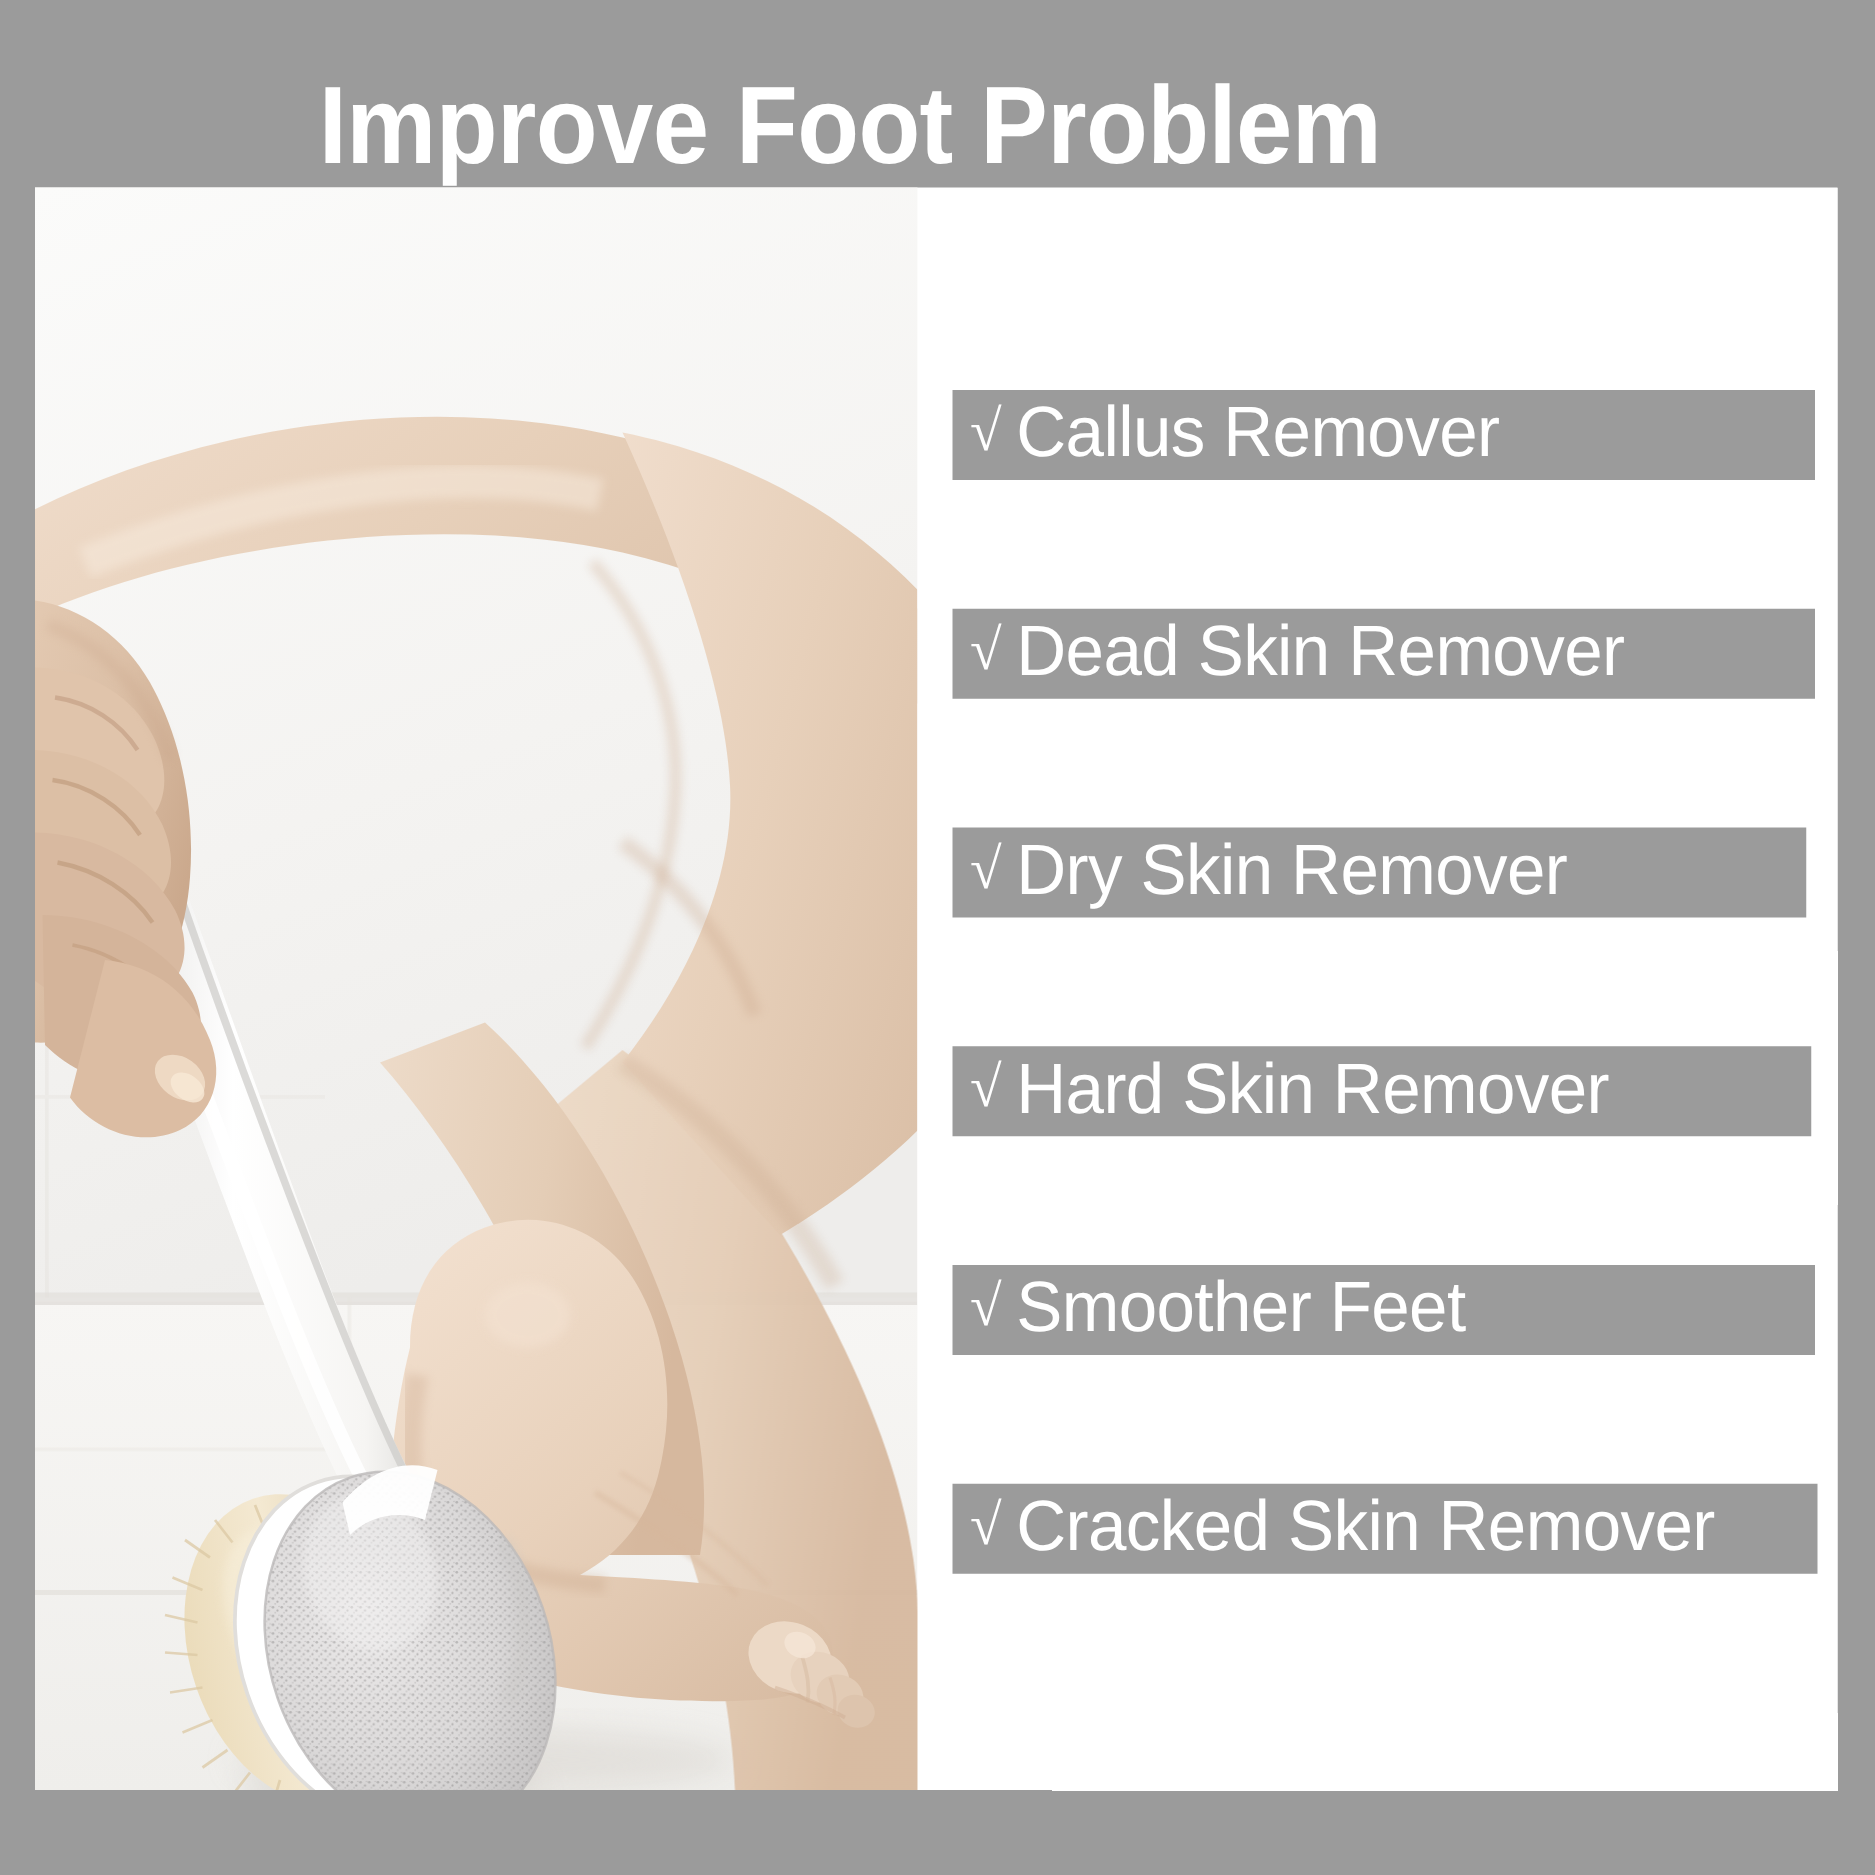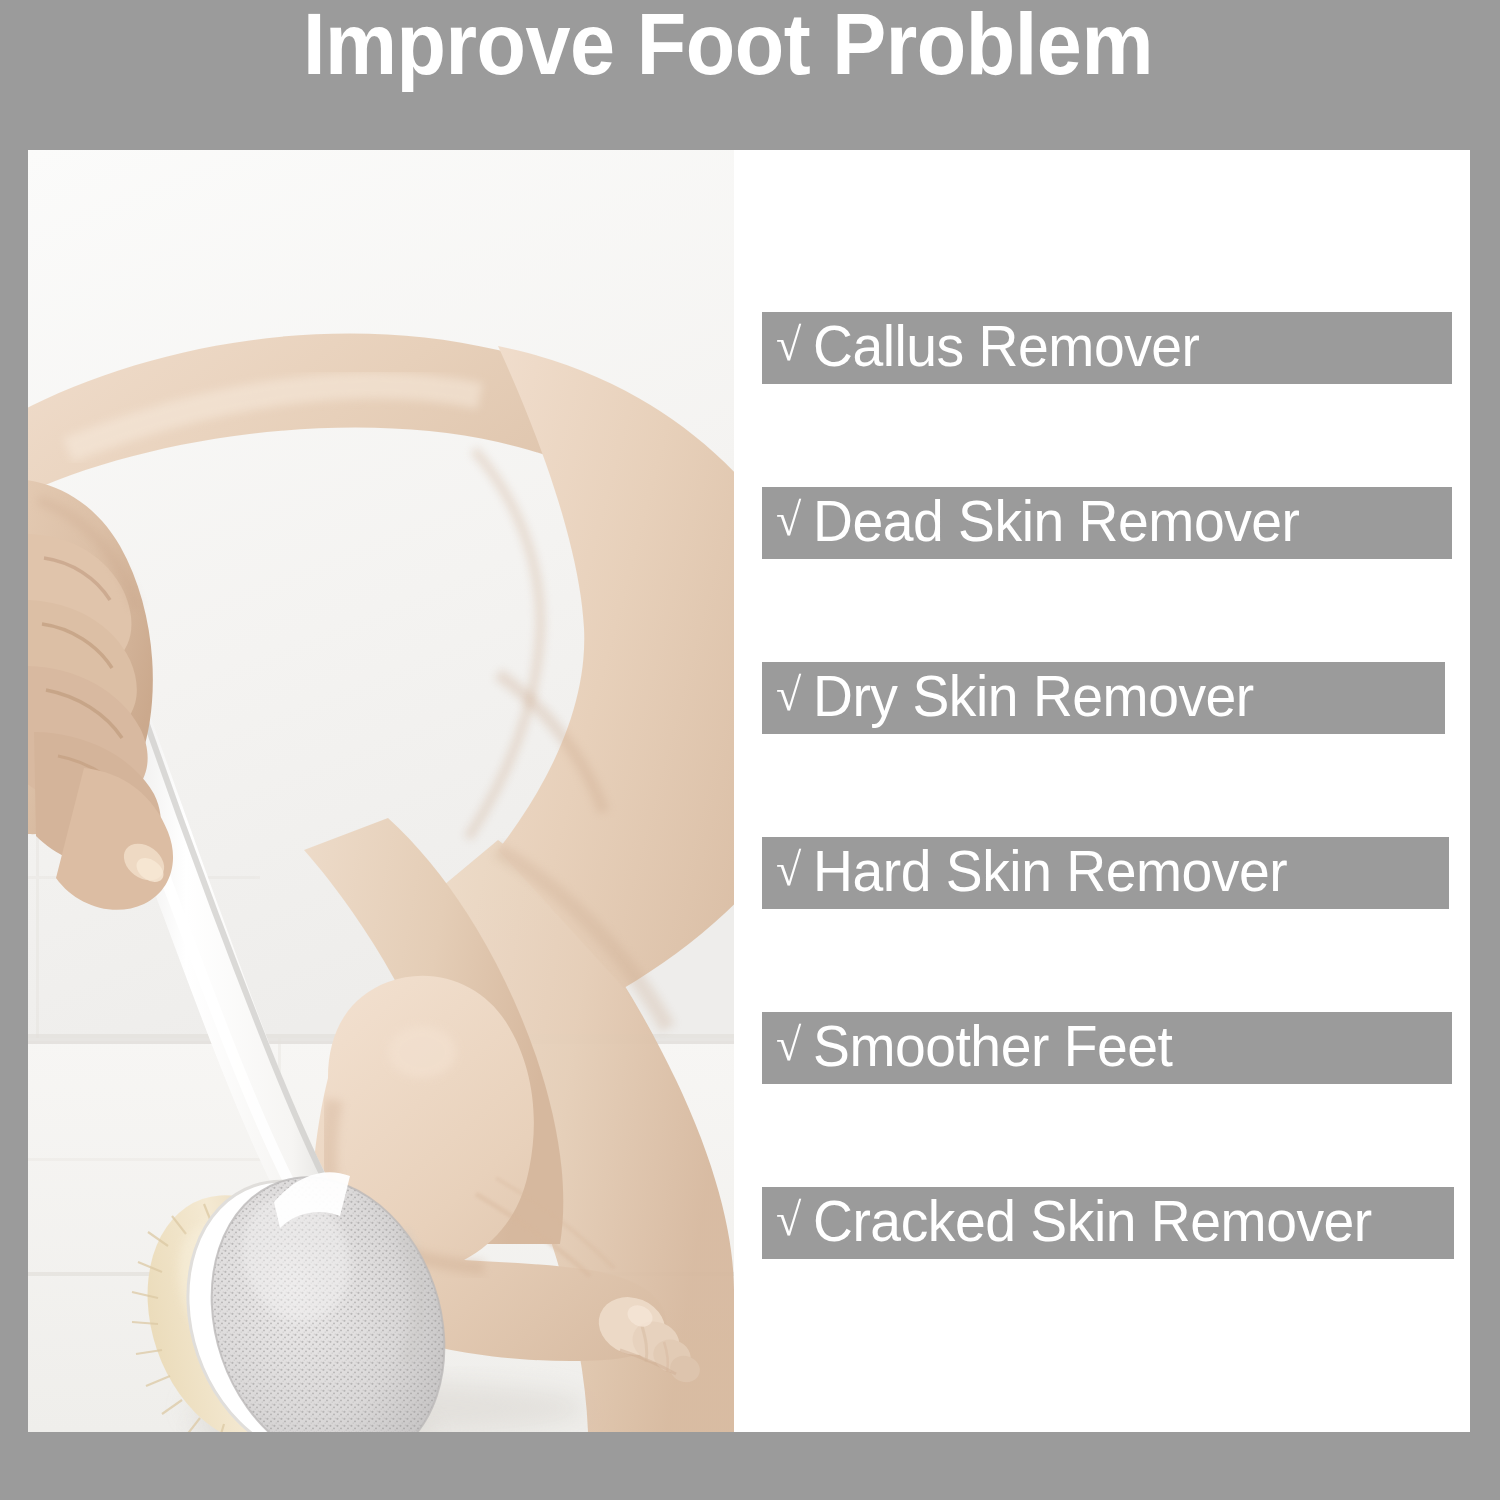--- a/index.html
+++ b/index.html
@@ -17,23 +17,22 @@
   }
 
   
   #title-bar {
     position: absolute;
     left: 0;
     top: 0;
     width: 1360px;
     height: 150px;
     display: flex;
-    align-items: flex-start;
+    align-items: flex-end;
     justify-content: center;
-    padding-left: 48px;
   }
   #page-title {
     color: #ffffff;
     font-family: "Liberation Sans Narrow", "Liberation Sans", sans-serif;
     font-size: 88px;
     font-weight: bold;
     letter-spacing: -0.5px;
     line-height: 1;
     transform: scaleX(0.92);
     transform-origin: center;

